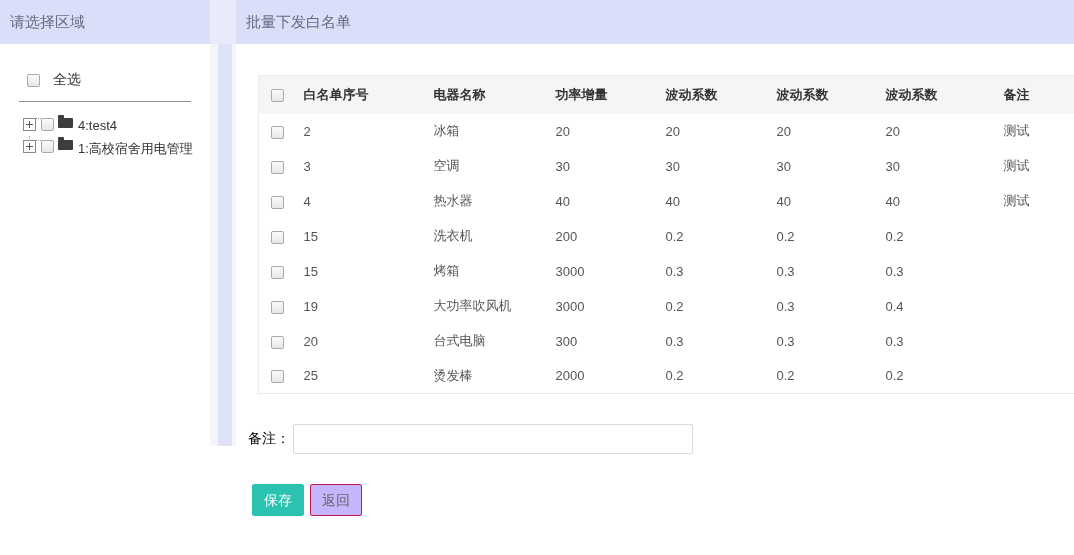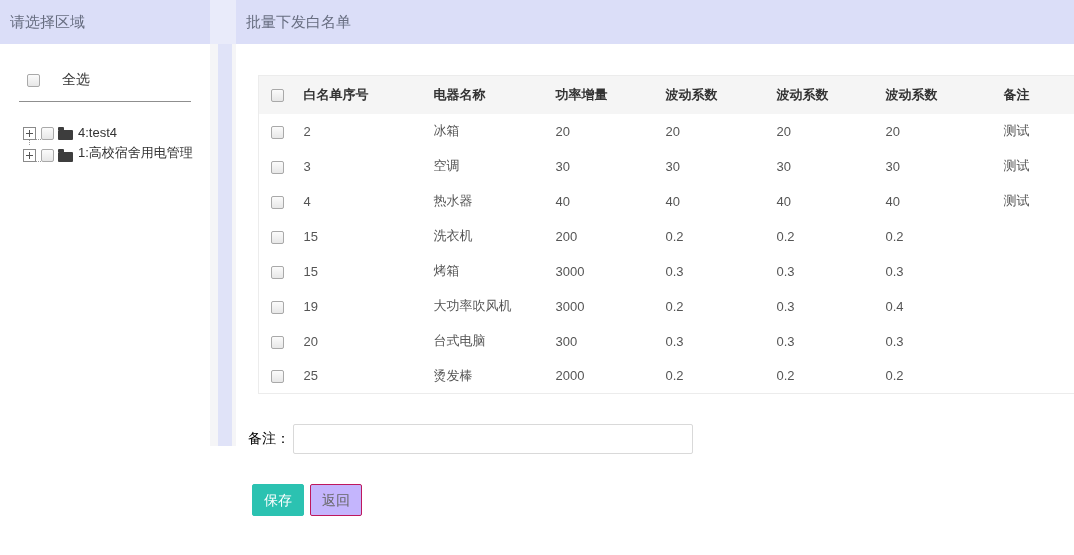--- a/index.html
+++ b/index.html
@@ -15,26 +15,26 @@
   .sidebar { width: 210px; background: #ffffff; flex-shrink: 0; display: flex; flex-direction: column; }
   .panel-header {
     height: 44px; line-height: 44px;
     background: #dbdef8; color: #676d80;
     font-size: 15px; padding-left: 10px;
     flex-shrink: 0; white-space: nowrap; overflow: hidden;
   }
   .sidebar-body { flex: 1; }
   .select-all-row {
     margin: 27px 0 0 27px;
-    display: flex; align-items: center; gap: 22px;
+    display: flex; align-items: center; gap: 13px;
     font-size: 14px; color: #333333;
   }
   .sidebar-divider { margin: 12px 19px 0 19px; border-bottom: 1px solid #8f8f8f; }
   .tree { margin: 16px 0 0 23px; }
-  .tree-node { display: flex; align-items: flex-end; height: 22px; font-size: 13px; color: #333333; position: relative; }
+  .tree-node { display: flex; align-items: flex-start; height: 22px; font-size: 13px; color: #333333; position: relative; }
   .tree-connector { position: absolute; left: 6px; top: 18px; height: 9px; border-left: 1px dotted #9a9a9a; }
 
   .expand-box {
     width: 13px; height: 13px; border: 1px solid #8a8a8a; background: #ffffff;
     position: relative; flex-shrink: 0; cursor: pointer;
   }
   .expand-box::before { content: ""; position: absolute; left: 2px; right: 2px; top: 5px; height: 1px; background: #555; }
   .expand-box::after  { content: ""; position: absolute; top: 2px; bottom: 2px; left: 5px; width: 1px; background: #555; }
   .tree-dash { width: 5px; border-top: 1px dotted #9a9a9a; flex-shrink: 0; }
 

